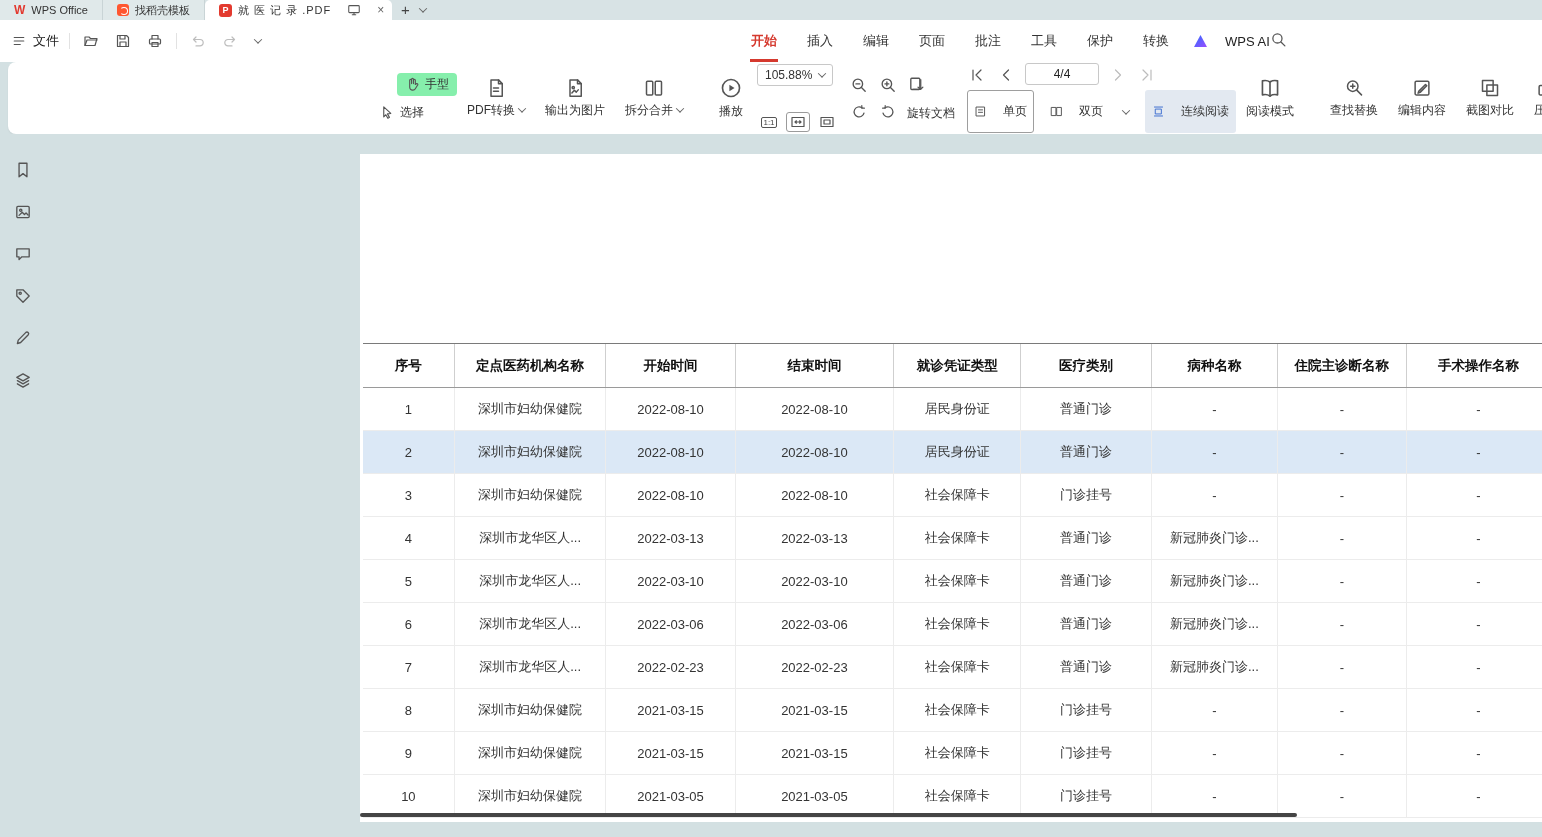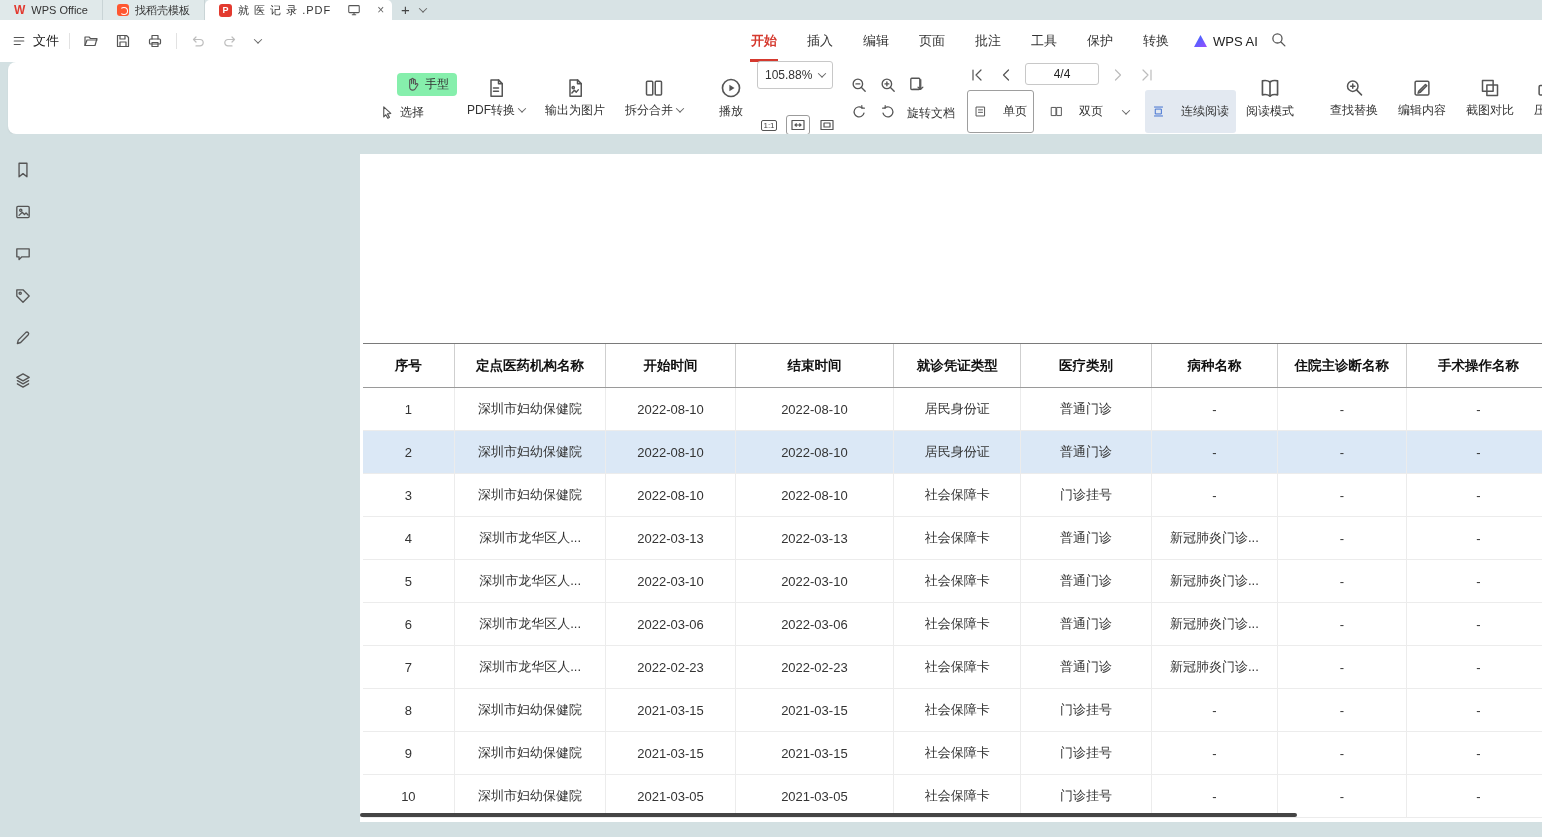--- a/index.html
+++ b/index.html
@@ -26,34 +26,34 @@
   .menubar { position:absolute; top:20px; left:0; right:0; height:42px; background:#fff; }
   .mb-left { position:absolute; left:12px; top:0; height:42px; display:flex; align-items:center; gap:10px; }
   .filebtn { display:flex; gap:7px; font-size:13px; color:#222; align-items:center; }
   .vsep { width:1px; height:16px; background:#e2e2e2; }
   .mbico { width:22px; height:22px; display:flex; align-items:center; justify-content:center; }
   .mbico.disabled svg { stroke:#bdbdbd; }
   .mtabs { position:absolute; left:736px; top:0; height:42px; display:flex; align-items:center; }
   .mtab { padding:0 15px; font-size:13px; color:#333; height:42px; line-height:42px; position:relative; }
   .mtab.active { color:#d5392e; font-weight:bold;text-align:right; }
   .mtab.active::after { content:""; position:absolute; left:14px; right:14px; bottom:0; height:3px; background:#d5392e; }
-  .wpsai { position:absolute; left:1194px; top:0; height:42px; display:flex; align-items:center; gap:6px; font-size:13px; color:#222; }
+  .wpsai { position:absolute; left:1194px; top:0; height:42px; display:flex; align-items:center; gap:18px; font-size:13px; color:#222; }
   .ailogo { width:13px; height:12px; background:linear-gradient(135deg,#2e6bff,#9b4dff); clip-path:polygon(50% 0,100% 100%,0 100%); }
   .mb-search { position:absolute; left:1270px; top:11px; }
 
   
   .ribbon { position:absolute; top:62px; left:8px; width:1534px; height:72px; background:#fff; border-radius:8px 0 0 8px; box-shadow:0 1px 2px rgba(0,0,0,.06); display:flex; align-items:center; padding-left:364px; }
   .grp { display:flex; flex-direction:column; justify-content:center; gap:5px; }
   .rowbtn { display:flex; align-items:center; gap:5px; font-size:12px; color:#333; padding:3px 8px; border-radius:4px; white-space:nowrap; }
   .rowbtn.pill { background:#86efac;margin-left:25px; }
   .bigbtn { display:flex; flex-direction:column; align-items:center; justify-content:center; gap:4px; font-size:12px; color:#333; padding:0 10px; height:62px; white-space:nowrap; }
   .lblrow { display:flex; align-items:center; }
   .rsep { width:1px; height:46px; background:#e8e8e8; margin:0 8px; }
   .zoomgrp { margin-left:4px; gap:6px; }
-  .zoombox { width:76px; height:28px; border:1px solid #c8c8c8; border-radius:3px; display:flex; align-items:center; justify-content:space-between; padding:0 7px; font-size:12px; color:#333; }
+  .zoombox { width:76px; height:22px; border:1px solid #c8c8c8; border-radius:3px; display:flex; align-items:center; justify-content:space-between; padding:0 7px; font-size:12px; color:#333; }
   .fitrow { display:flex; gap:5px; }
   .fitico { width:24px; height:20px; display:flex; align-items:center; justify-content:center; border-radius:3px;margin-top:20px; }
   .fitico.selbox { border:1px solid #9b9b9b; }
   .oneone { font-size:8px; border:1px solid #555; border-radius:2px; padding:0 1px; color:#444; }
   .zoomgrp2 { margin-left:10px; gap:7px; }
   .r1,.r2 { display:flex; align-items:flex-end; gap:9px; }
   .sico { width:20px; height:20px; display:flex; align-items:center; justify-content:center; }
   .sico.dis svg { stroke:#bcbcbc; }
   .slbl { font-size:12px; color:#333; white-space:nowrap; }
   .navgrp { margin-left:12px; gap:5px; }

